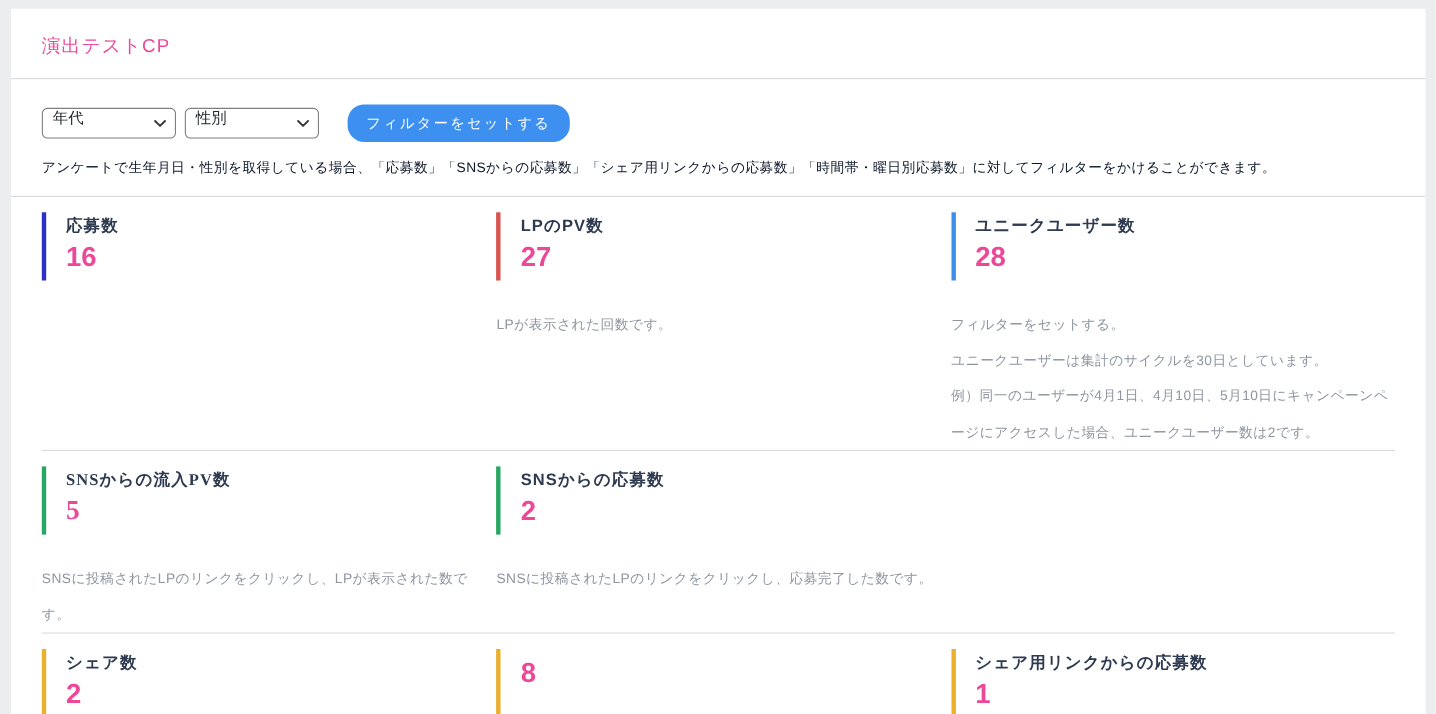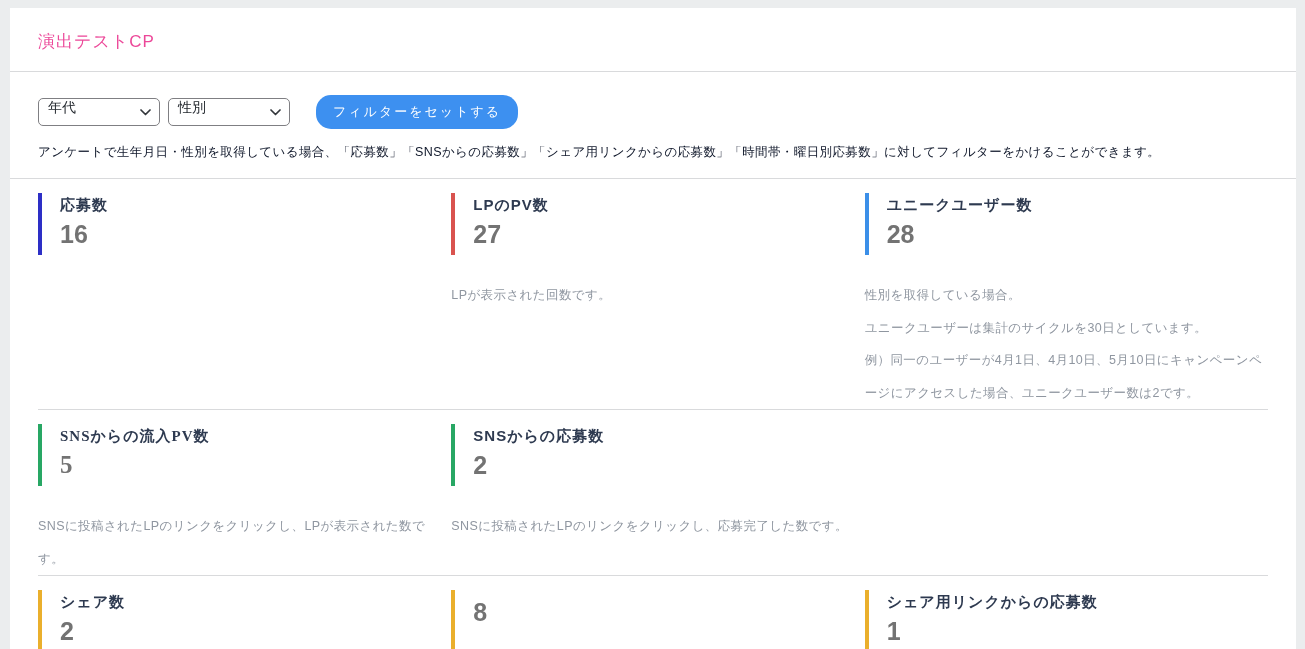--- a/index.html
+++ b/index.html
@@ -80,21 +80,21 @@
   }
   .metric-label {
     font-size: 15px;
     font-weight: bold;
     color: #2e3a50;
     letter-spacing: 1px;
   }
   .metric-value {
     font-size: 25px;
     font-weight: bold;
-    color: #737373;
+    color: #ec4899;
     margin-top: 5px;
   }
   .metric-desc {
     margin-top: 24px;
     font-size: 12.5px;
     color: #8f96a0;
     letter-spacing: 0.4px;
     line-height: 2.6;
     white-space: pre-line;
   }
@@ -144,21 +144,21 @@
         <div class="metric-label">LPのPV数</div>
         <div class="metric-value">27</div>
       </div>
       <div class="metric-desc">LPが表示された回数です。</div>
     </div>
     <div class="card">
       <div class="metric-head" style="border-left-color: rgb(59, 143, 232);">
         <div class="metric-label">ユニークユーザー数</div>
         <div class="metric-value">28</div>
       </div>
-      <div class="metric-desc">性別を取得している場合。
+      <div class="metric-desc">フィルターをセットする。
 ユニークユーザーは集計のサイクルを30日としています。
 例）同一のユーザーが4月1日、4月10日、5月10日にキャンペーンページにアクセスした場合、ユニークユーザー数は2です。</div>
     </div>
   </div>
 
   <div class="row-divider"></div>
 
   <div class="metrics-row r2">
     <div class="card">
       <div class="metric-head" style="border-left-color: rgb(40, 167, 100); font-family: Liberation Serif, serif;">

